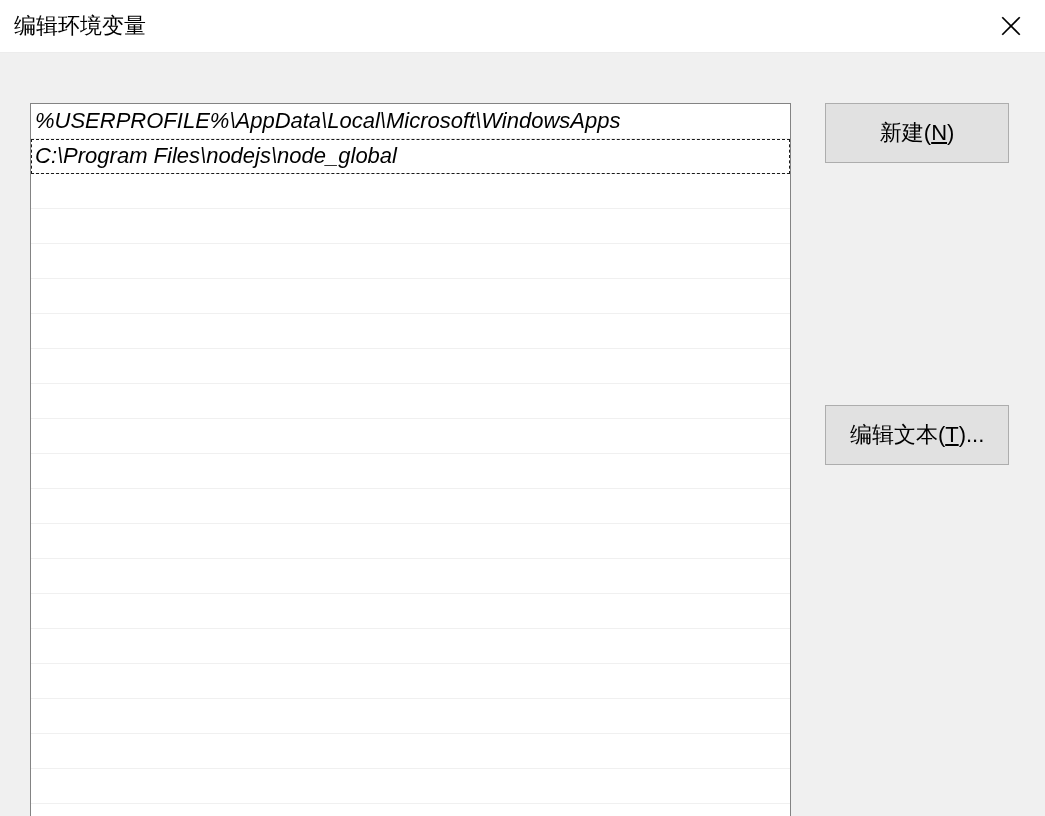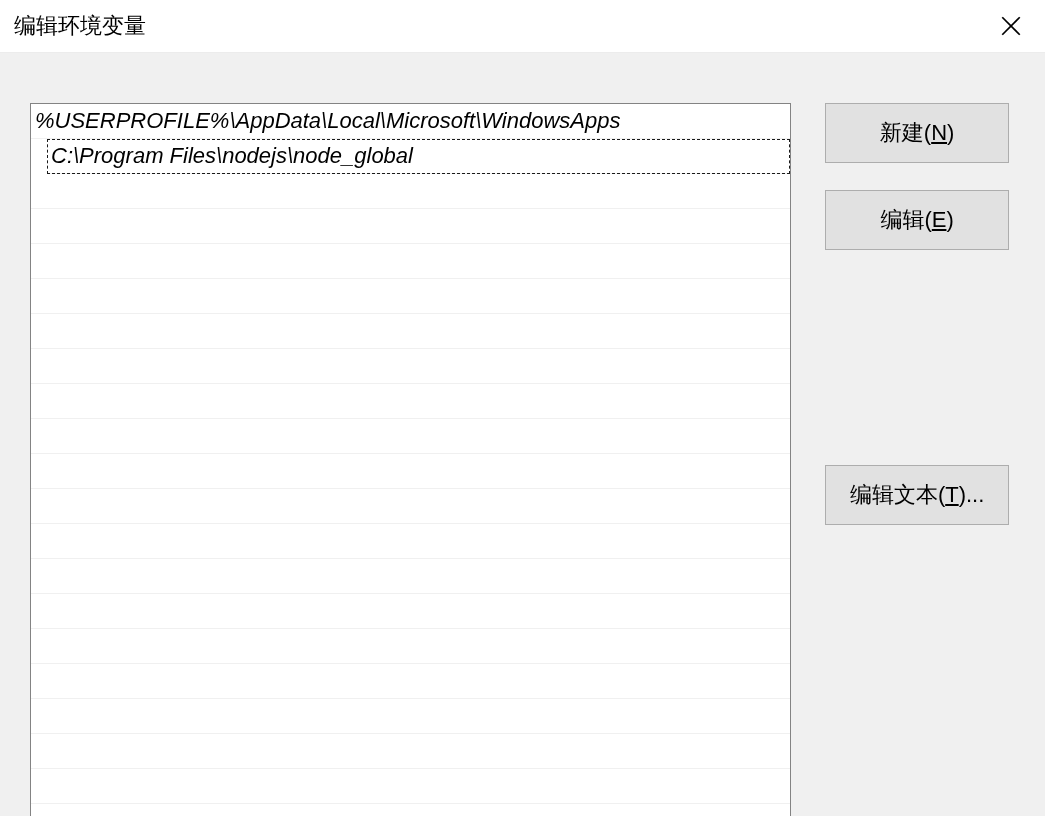--- a/index.html
+++ b/index.html
@@ -74,21 +74,20 @@
       padding: 0 4px;
       font-size: 22px;
       color: #000;
       white-space: nowrap;
       overflow: hidden;
       background: #fff;
     }
     .listbox .row.selected {
       outline: 1px dashed #1A1A1A;
       outline-offset: -1px;
-      margin-left: 16px;
     }
     .listbox .row.empty {
       cursor: default;
     }
 
     
     .btncol {
       display: flex;
       flex-direction: column;
       gap: 0;
@@ -156,25 +155,20 @@
 
     <div class="btncol">
 
       <div class="btn">
         <span>
           <span>新建(</span><span class="accel">N</span><span>)</span>
         </span>
       </div>
       <div class="gap-small"></div>
 
-      <div class="btn">
-        <span>
-          <span>编辑(</span><span class="accel">E</span><span>)</span>
-        </span>
-      </div>
       <div class="gap-small"></div>
 
       <div class="gap-small"></div>
 
       <div class="gap-medium"></div>
 
       <div class="gap-small"></div>
 
       <div class="gap-medium"></div>
 

